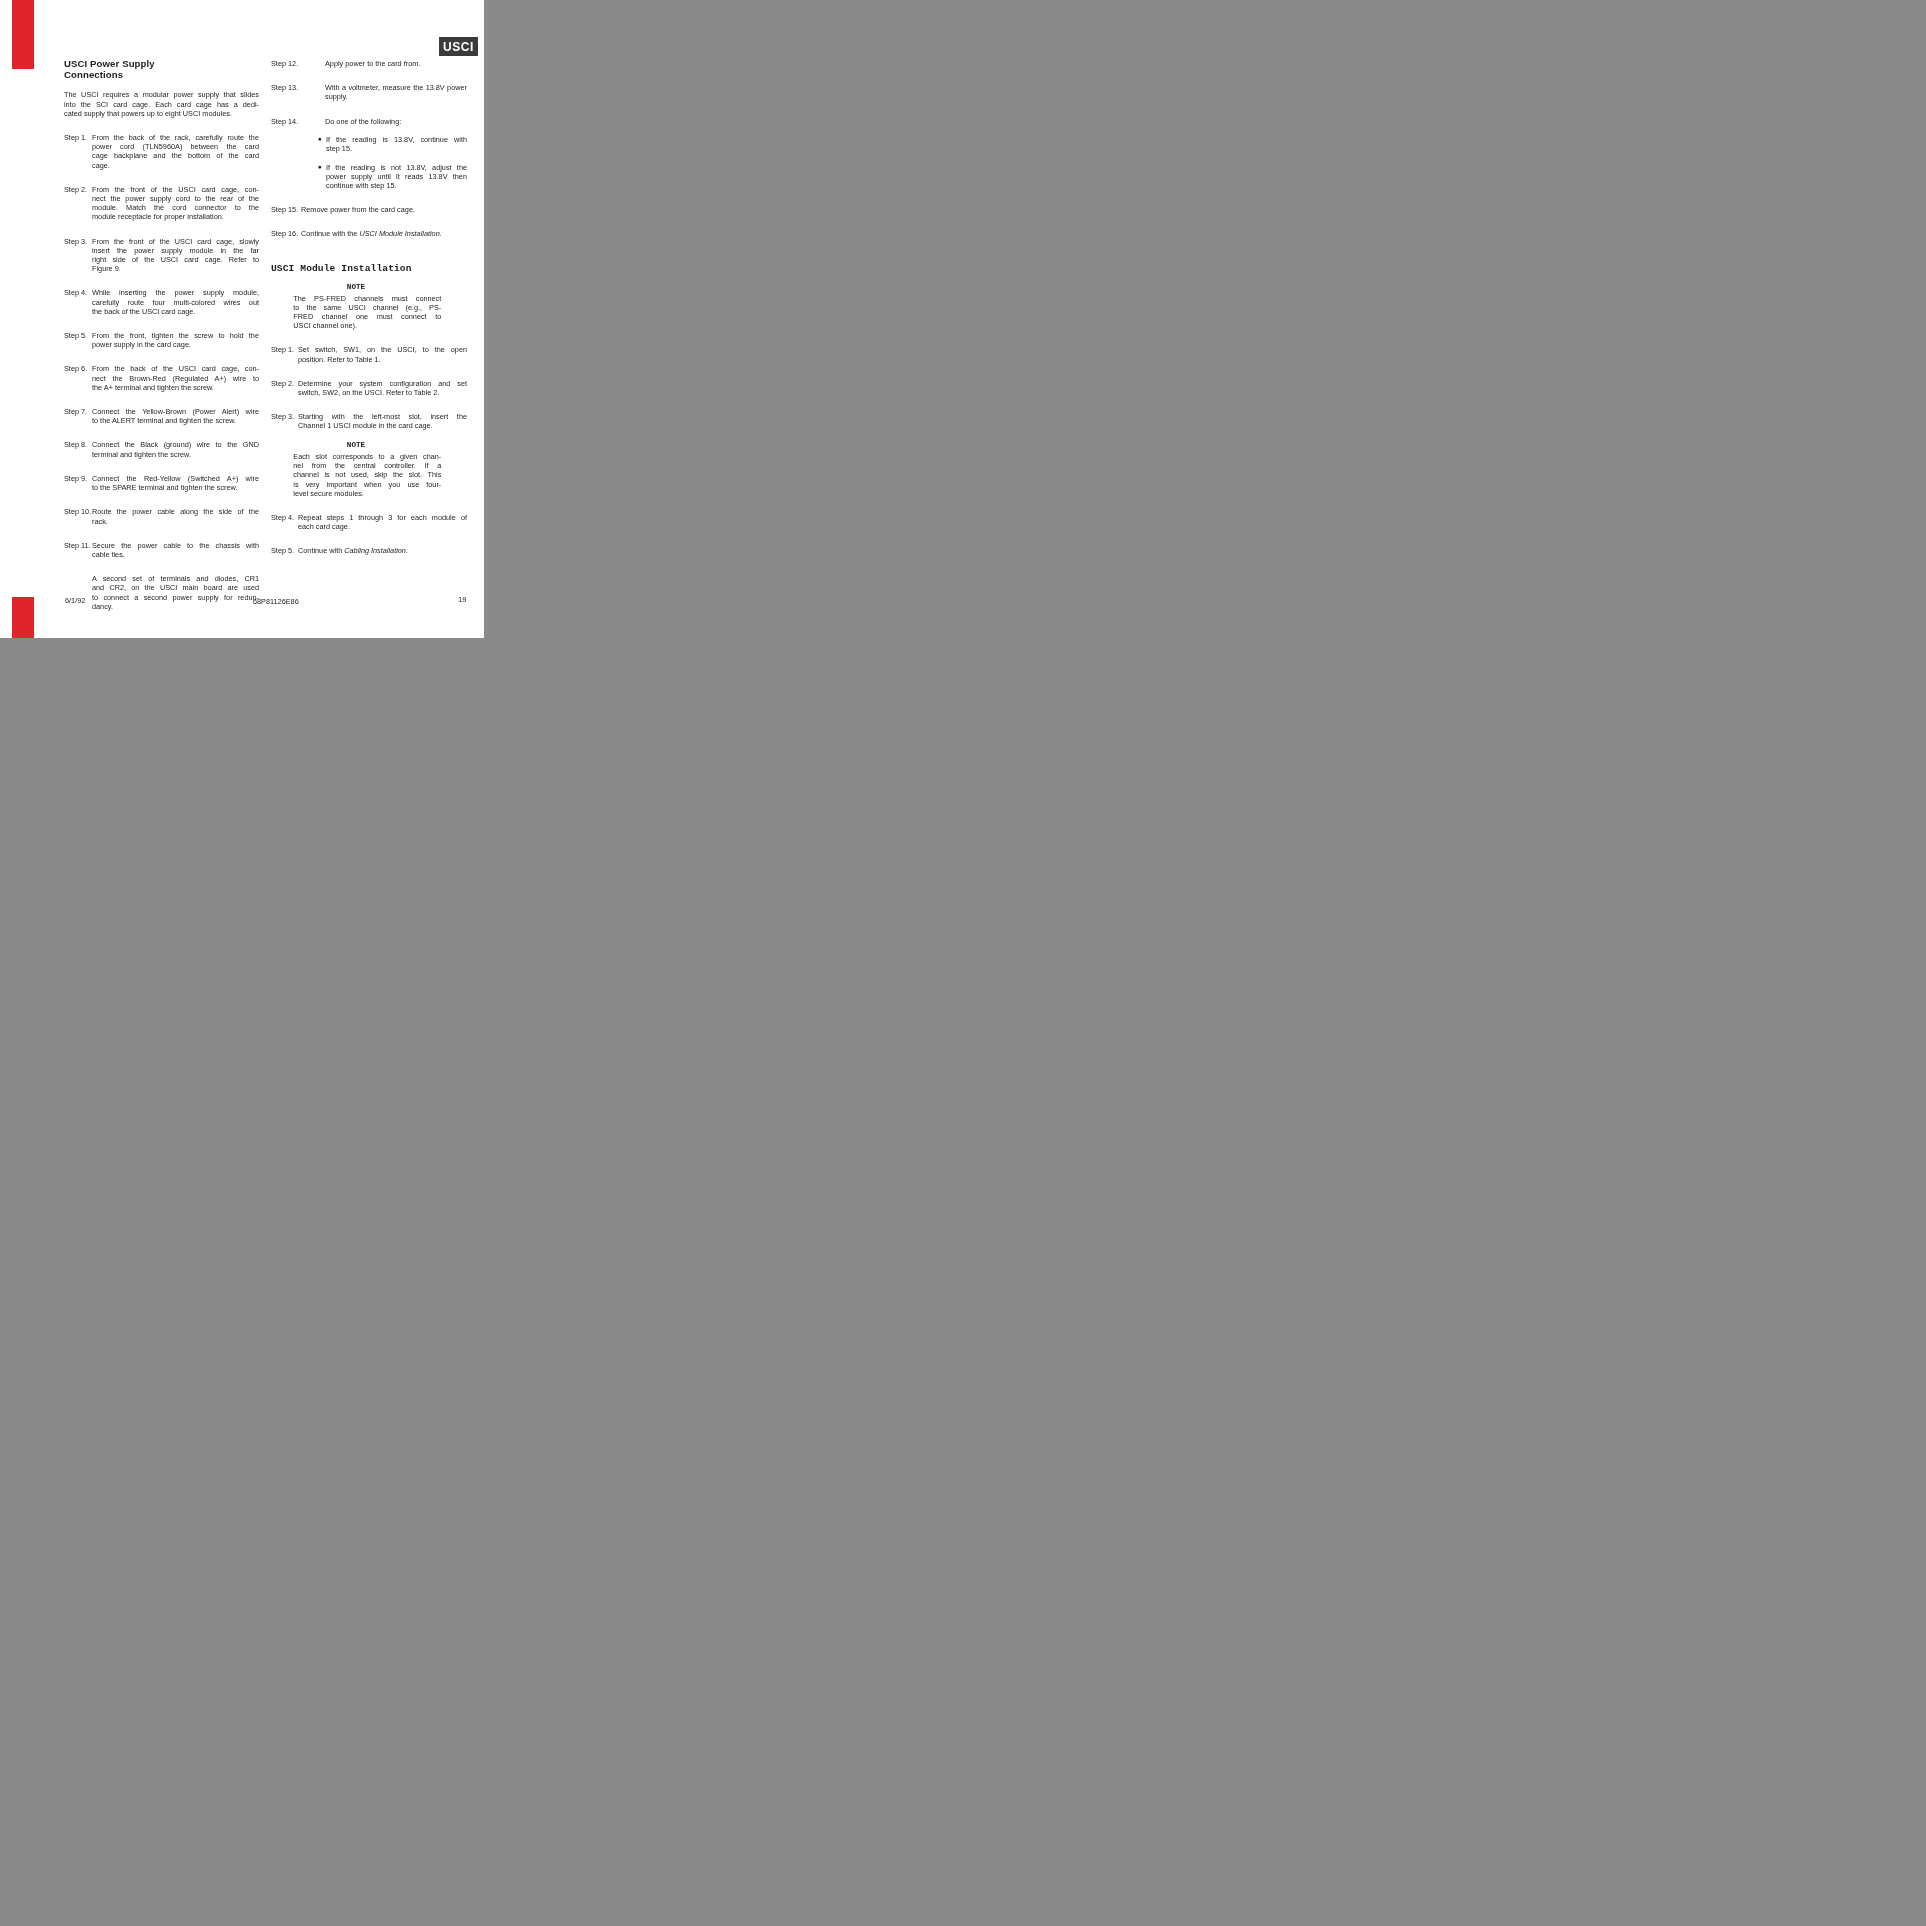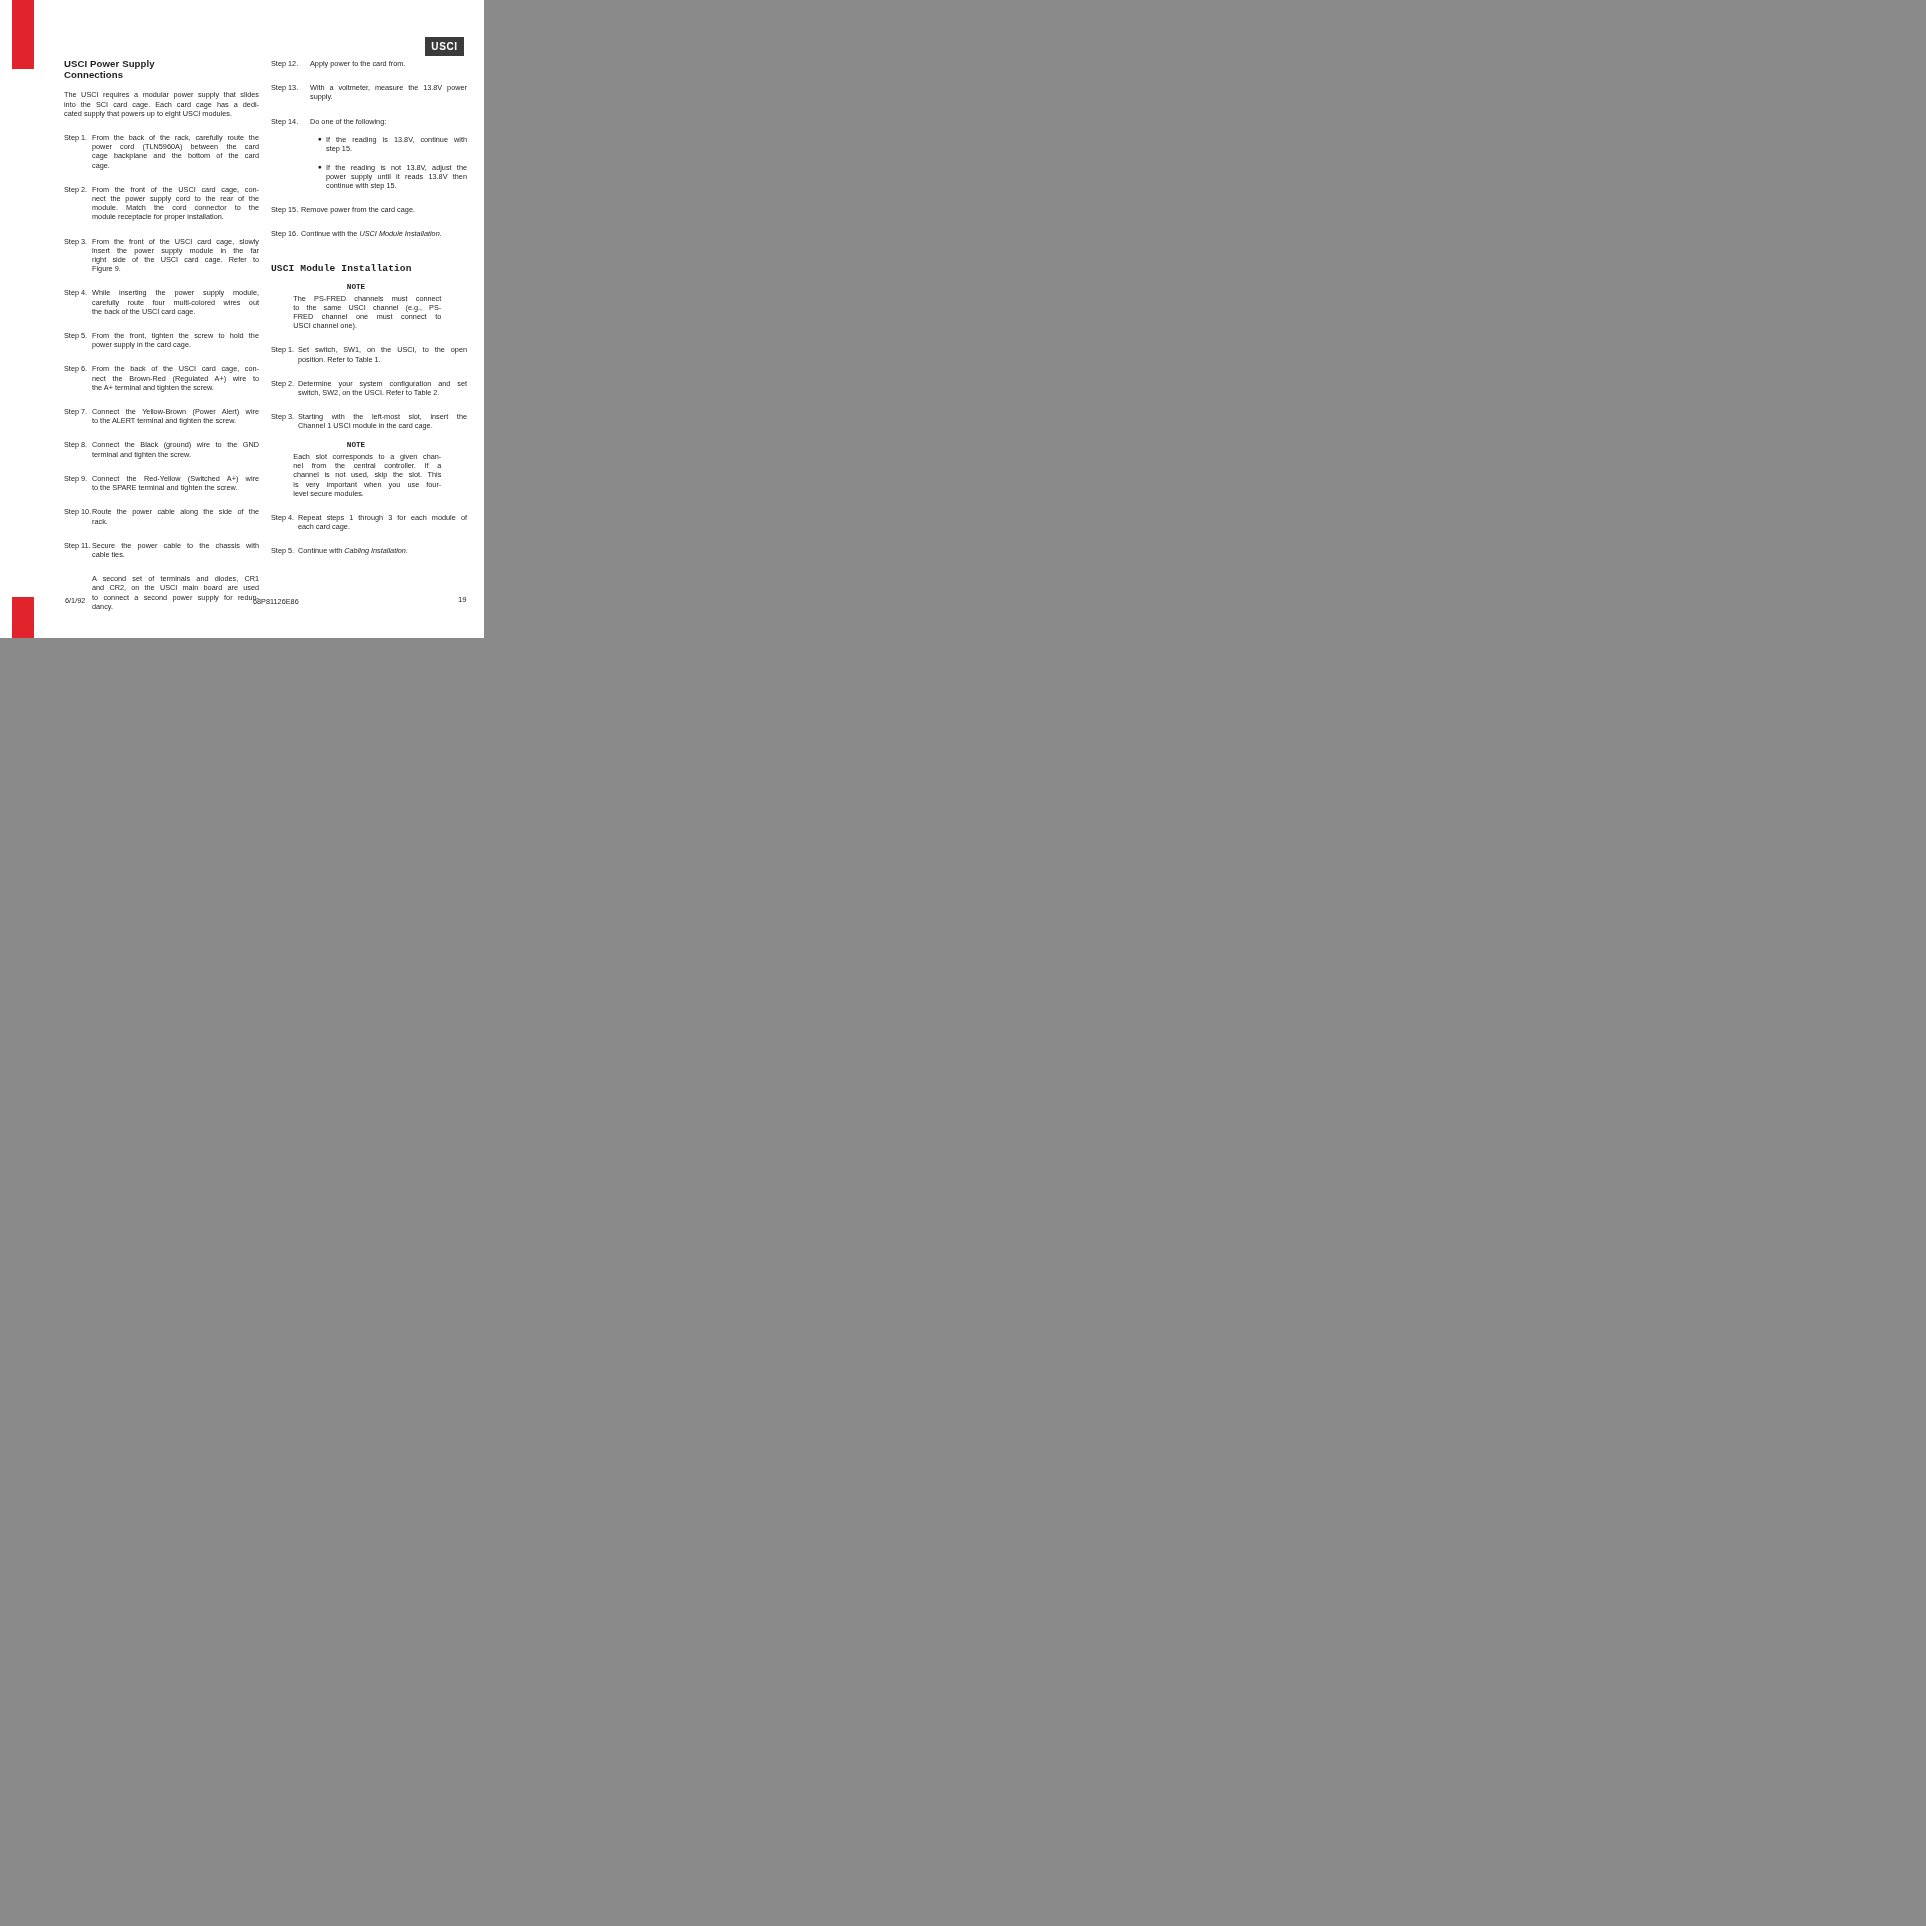--- a/index.html
+++ b/index.html
@@ -10,37 +10,37 @@
     font-family:"Liberation Sans", sans-serif;
     color:#1e1e1e;
     overflow:hidden;
   }
   
   .edge-mark{position:absolute;left:11.6px;width:22.3px;}
   #edge-top{top:0;height:69px;}
   #edge-bottom{top:597px;height:41px;}
   
   #badge{
-    position:absolute;left:425px;top:37px;width:39px;height:19px;
+    position:absolute;left:439px;top:37px;width:39px;height:19px;
     display:flex;align-items:center;justify-content:center;
-    color:#fff;font-weight:bold;font-size:10px;letter-spacing:0.6px;
+    color:#fff;font-weight:bold;font-size:12px;letter-spacing:0.6px;
   }
   
   #col-left{position:absolute;left:64px;top:58px;width:195px;}
   #col-right{position:absolute;left:271px;top:59px;width:196px;}
   .h1{font-size:9.6px;line-height:11.2px;font-weight:bold;letter-spacing:0.1px;}
   .body-text{font-size:7.3px;line-height:9.2px;}
   .jline{text-align:justify;text-align-last:justify;}
   .jline.last{text-align-last:left;}
   .jline i{font-style:italic;}
   #intro{margin-top:10px;}
   .step{position:relative;margin-top:15px;}
   .step .lbl{position:absolute;left:0;top:0;white-space:nowrap;}
   #col-left .step{padding-left:28px;}
-  #col-right .step.ind-a{padding-left:39px;}
+  #col-right .step.ind-a{padding-left:54px;}
   #col-right .step.ind-b{padding-left:30px;}
   #col-right .step.ind-c{padding-left:27px;}
   .step.first{margin-top:0;}
   .bullet{position:relative;margin-top:9.2px;padding-left:55px;}
   .bullet .dot{position:absolute;left:47px;top:-0.8px;font-size:6.5px;}
   .h2{margin-top:25px;font-size:9.6px;font-weight:bold;letter-spacing:0.1px;font-family:Liberation Mono, monospace;}
   .note-title{margin-top:10px;width:170px;text-align:center;font-weight:bold;font-size:7.7px;font-family:Liberation Mono, monospace;}
   .note-body{margin-top:1.5px;margin-left:22.3px;width:148px;}
   .note-gap2{margin-top:10.8px;}
   

